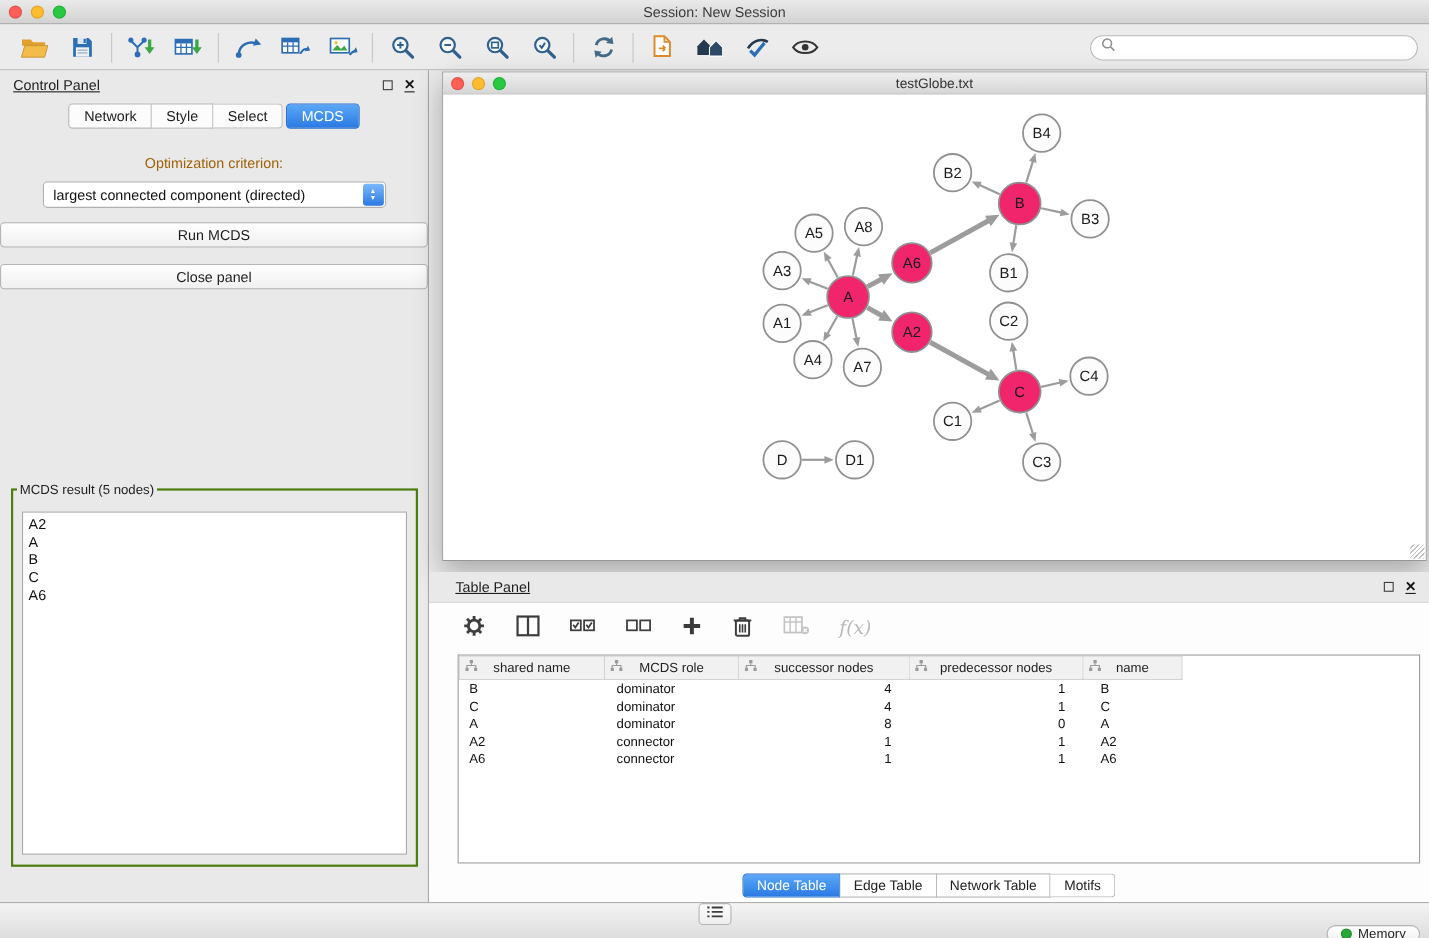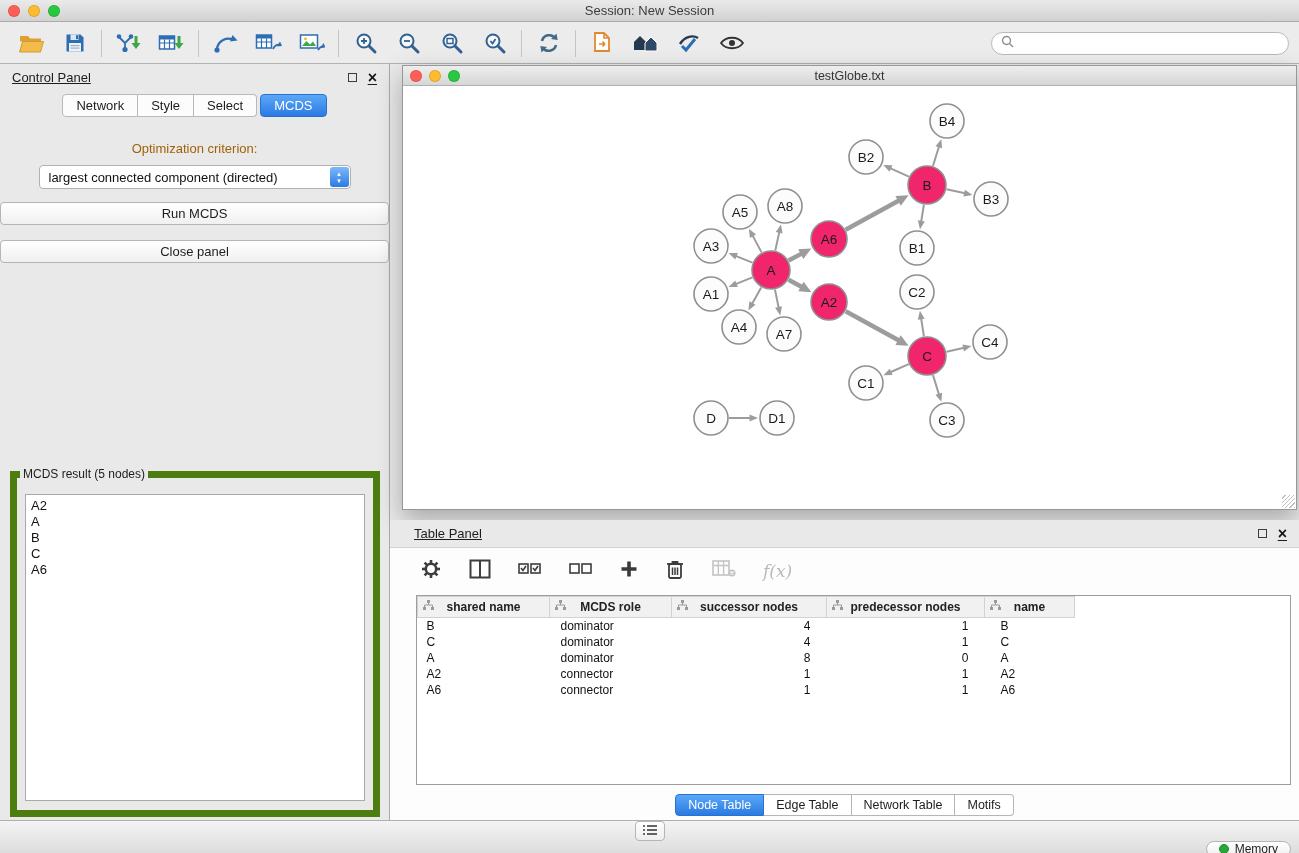--- a/index.html
+++ b/index.html
@@ -46,22 +46,22 @@
   .combo { position:relative; margin:9px auto 0; width:312px; height:24px; background:#fff;
     border:1px solid #b1b1b1; border-radius:4px; font-size:13px; color:#111;
     display:flex; align-items:center; padding-left:9px; }
   .combo .stepper { position:absolute; right:1px; top:1px; bottom:1px; width:19px; border-radius:3px;
     background:linear-gradient(#7cb9fa,#2b7ae3); color:#fff; display:flex; flex-direction:column;
     align-items:center; justify-content:center; font-size:7px; line-height:1.05; }
   .cp-buttons { display:flex; justify-content:center; gap:15px; margin-top:13px;flex-direction:column; }
   .cp-buttons button { height:23px; padding:0 17px; font-size:13px; color:#1d1d1d; font-family:"Liberation Sans",sans-serif;
     background:linear-gradient(#ffffff,#f0f0f0); border:1px solid #b5b5b5; border-radius:4px; }
 
-  .result-box { position:absolute; left:10px; top:403px; width:370px; height:350px;
-    border:7px solid #4d7c0f; padding:0; }
+  .result-box { position:absolute; left:10px; top:374px; width:370px; height:350px;
+    border:2px solid #4d7c0f; padding:0; }
   .result-box legend { font-size:12px; color:#1d1d1d; margin-left:3px; padding:0 3px; }
   .result-list { position:absolute; left:8px; right:8px; top:13px; bottom:9px; background:#fff;
     border:1px solid #a9a9a9; font-size:13px; color:#111; padding:3px 5px; overflow:auto; }
   .result-line { line-height:16px; }
 
   
   .right-area { position:relative; flex:1; background:#e9e9e9; }
 
   
   .net-window { position:absolute; left:12px; top:1px; width:895px; height:445px; background:#fff;
@@ -76,21 +76,21 @@
 
   
   .table-panel { position:absolute; left:0; top:456px; right:0; bottom:0; background:#e9e9e9;
     display:flex; flex-direction:column; }
   .tp-body { flex:1; background:#fdfdfd; border-top:1px solid #d2d2d2; display:flex; flex-direction:column; }
   .tp-toolbar { height:46px; display:flex; align-items:center; gap:27px; padding:0 0 0 30px; }
   .tp-toolbar .tp-icon { display:flex; align-items:center; justify-content:center; }
   .fx-label { font-family:"DejaVu Serif", serif; font-style:italic; color:#b9b9b9; font-size:17px; }
   .table-wrap { flex:1; margin:1px 8px 4px 26px; background:#fff; border:1px solid #9c9c9c; overflow:hidden; }
   table { border-collapse:collapse; table-layout:fixed; }
-  th { background:#f1f1f1; border:1px solid #d2d2d2; font-weight:bold; font-size:12px; color:#222;
+  th { background:#f1f1f1; border:1px solid #d2d2d2; font-weight:normal; font-size:12px; color:#222;
     height:21px; position:relative; text-align:center; }
   .th-icon { position:absolute; left:5px; top:50%; transform:translateY(-50%); }
   td { font-size:12px; color:#111; height:16px; white-space:nowrap; overflow:hidden; }
   td:nth-child(1) { padding-left:9px; }
   td:nth-child(2) { padding-left:11px; }
   td.num { text-align:right; padding-right:16px; }
   td:nth-child(5) { padding-left:16px; }
   .tp-tabs { height:31px; display:flex; align-items:center; justify-content:center; }
   .tp-tab { font-size:12.5px; padding:3px 12px; background:#fff; border:1px solid #b5b5b5; border-left-width:0; color:#1d1d1d; cursor:default; }
   .tp-tab:first-child { border-left-width:1px; border-radius:4px 0 0 4px; }

